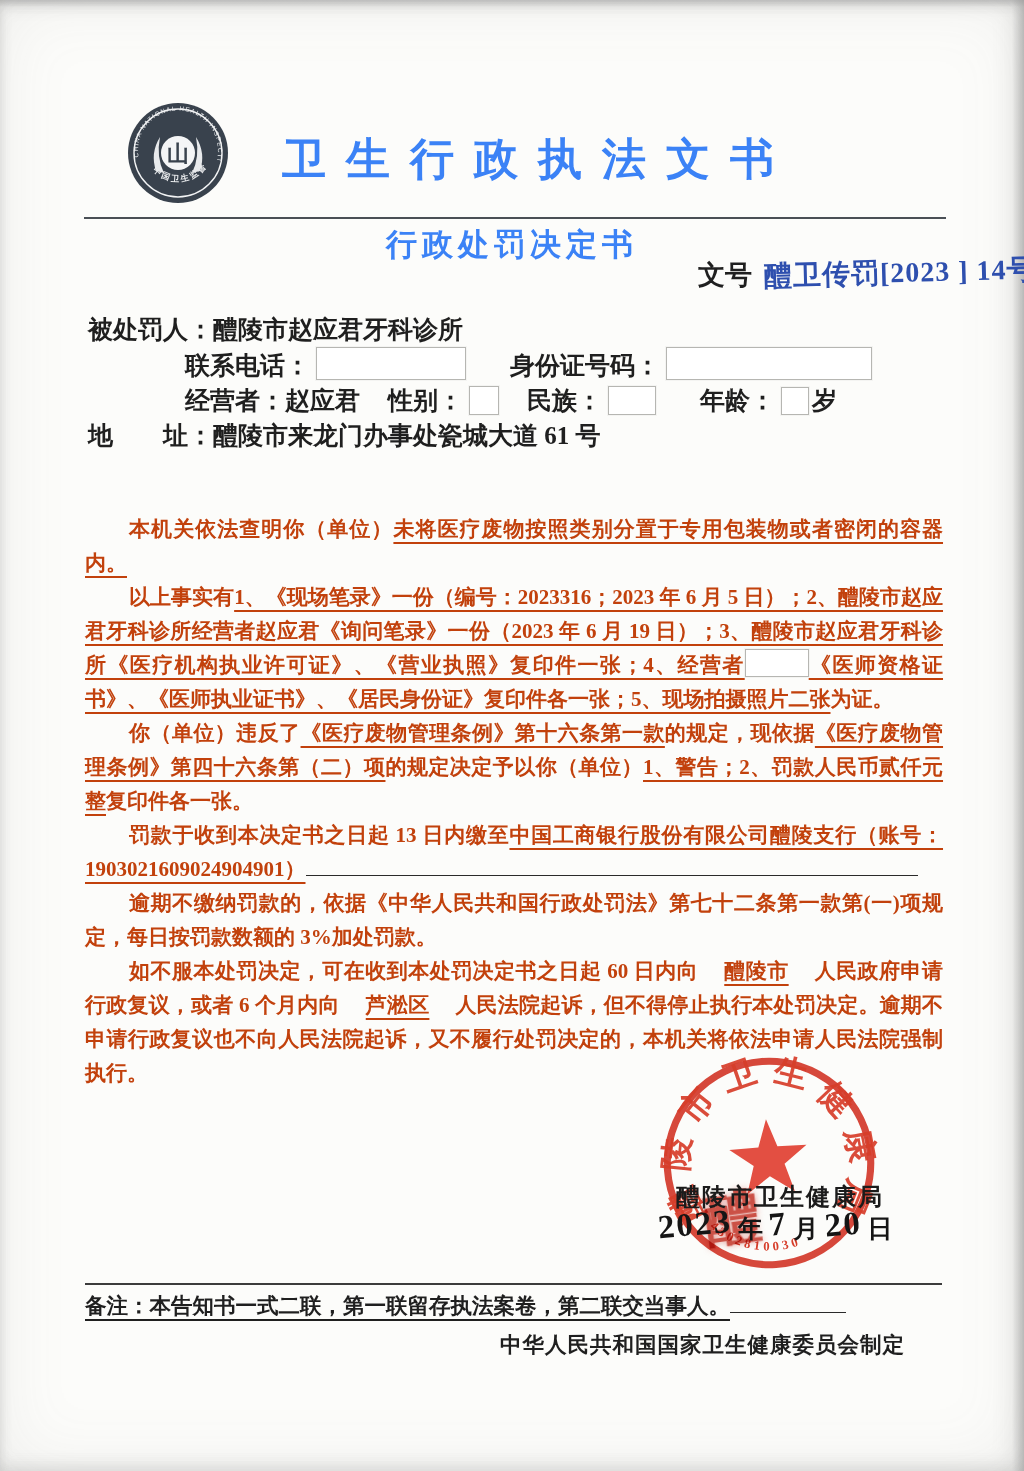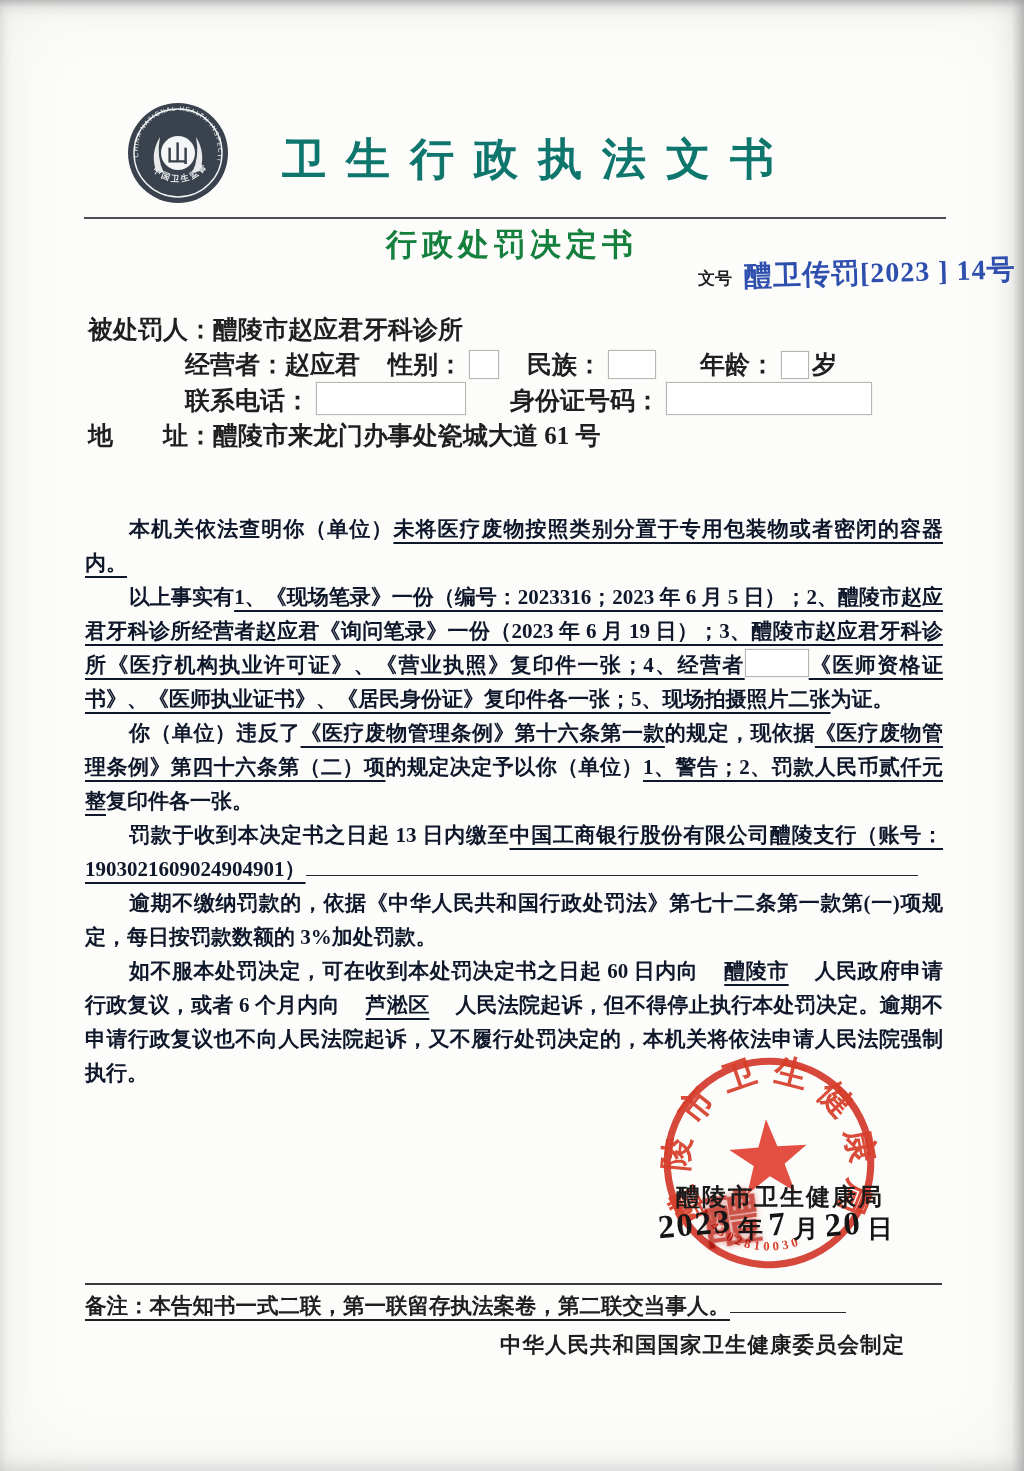--- a/index.html
+++ b/index.html
@@ -11,47 +11,47 @@
     box-shadow:inset 0 0 70px rgba(110,110,110,.10), inset -10px 0 22px rgba(110,110,110,.16), inset 0 8px 10px rgba(120,120,120,.14), inset 0 -6px 14px rgba(120,120,120,.10);
   }
   .edge-right{position:absolute;right:0;top:0;width:12px;height:100%;
     background:linear-gradient(to left,rgba(140,140,140,.38),rgba(140,140,140,0));}
   .edge-top{position:absolute;left:0;top:0;width:100%;height:7px;
     background:linear-gradient(to bottom,rgba(130,130,130,.30),rgba(130,130,130,0));}
 
   
   .logo{position:absolute;left:126px;top:101px;width:104px;height:104px;}
   .main-title{position:absolute;left:248px;top:130px;width:580px;text-align:center;
-    font-size:44px;font-weight:700;letter-spacing:20px;white-space:nowrap;color:#0f766e;}
+    font-size:44px;font-weight:700;letter-spacing:20px;white-space:nowrap;color:#3b82f6;}
   .title-rule{position:absolute;left:84px;right:78px;top:217px;border-top:2.5px solid #4a4f55;}
   .subtitle{position:absolute;left:0;top:224px;width:100%;text-align:center;
-    font-size:31px;font-weight:700;letter-spacing:5px;color:#15803d;}
+    font-size:31px;font-weight:700;letter-spacing:5px;color:#3b82f6;}
   .doc-no{position:absolute;left:698px;top:256px;white-space:nowrap;}
-  .doc-no .lbl{font-size:17px;font-weight:700;}
+  .doc-no .lbl{font-size:27px;font-weight:700;}
   .doc-no .val{display:inline-block;margin-left:8px;font-size:28px;font-weight:700;
     color:#2e4fae;letter-spacing:1px;transform:rotate(-1.5deg) translateY(-2px);}
 
   
   .info{position:absolute;left:88px;top:312px;width:866px;font-size:25px;font-weight:600;line-height:35px;}
   .info .row{white-space:nowrap;}
   .info .indent{padding-left:97px;}
   .rbox{display:inline-block;background:#ffffff;border:1.5px solid #b6b6b2;
     box-shadow:0 0 0 1px rgba(0,0,0,.03);vertical-align:-6px;}
   .bx-gender{width:28px;height:27px;margin-left:6px;}
   .bx-ethnic{width:46px;height:27px;margin-left:6px;}
   .bx-age{width:26px;height:26px;margin-left:6px;margin-right:3px;}
   .bx-phone{width:148px;height:31px;margin-left:6px;}
   .bx-id{width:204px;height:31px;margin-left:6px;}
   .bx-name{width:62px;height:26px;vertical-align:-5px;}
   .gap16{display:inline-block;width:16px;}
   .gap28{display:inline-block;width:28px;}
 
   
   .bodytext{position:absolute;left:85px;top:512px;width:858px;font-size:21px;
-    font-weight:600;line-height:34px;text-align:justify;color:#0f172a;}
+    font-weight:600;line-height:34px;text-align:justify;color:#c2410c;}
   .bodytext p{margin:0;text-indent:2.1em;}
   .u{text-decoration:underline;text-decoration-thickness:1.6px;text-underline-offset:6px;}
   .ufill{display:inline-block;border-bottom:1.6px solid #2a2a2a;height:14px;}
   .fill-620{width:612px;}
   .fill-110{width:116px;}
   .blank{padding:0 26px;}
 
   
   .seal-svg{position:absolute;left:652px;top:1046px;width:234px;height:234px;
     transform:rotate(-4deg);mix-blend-mode:multiply;opacity:.95;}
@@ -105,24 +105,24 @@
   <div class="doc-no">
     <span class="lbl">文号</span>
     <span class="val">醴卫传罚[2023 ] 14号</span>
   </div>
 
   <div class="info">
     <div class="row">
       <span>被处罚人：</span><span>醴陵市赵应君牙科诊所</span>
     </div>
     <div class="row indent">
-      <span>经营者：</span><span>赵应君</span><span class="gap28"></span><span>性别：</span><span class="rbox bx-gender"></span><span class="gap28"></span><span>民族：</span><span class="rbox bx-ethnic"></span><span class="gap28"></span><span class="gap16"></span><span>年龄：</span><span class="rbox bx-age"></span><span>岁</span>
+      <span>联系电话：</span><span class="rbox bx-phone"></span><span class="gap28"></span><span class="gap16"></span><span>身份证号码：</span><span class="rbox bx-id"></span>
     </div>
     <div class="row indent">
-      <span>联系电话：</span><span class="rbox bx-phone"></span><span class="gap28"></span><span class="gap16"></span><span>身份证号码：</span><span class="rbox bx-id"></span>
+      <span>经营者：</span><span>赵应君</span><span class="gap28"></span><span>性别：</span><span class="rbox bx-gender"></span><span class="gap28"></span><span>民族：</span><span class="rbox bx-ethnic"></span><span class="gap28"></span><span class="gap16"></span><span>年龄：</span><span class="rbox bx-age"></span><span>岁</span>
     </div>
     <div class="row">
       <span>地　　址：</span><span>醴陵市来龙门办事处瓷城大道 61 号</span>
     </div>
   </div>
 
   <div class="bodytext">
     <p><span>本机关依法查明你（单位）</span><span class="u">未将医疗废物按照类别分置于专用包装物或者密闭的容器内。</span></p>
     <p><span>以上事实有</span><span class="u">1、《现场笔录》一份（编号：2023316；2023 年 6 月 5 日）；2、醴陵市赵应君牙科诊所经营者赵应君《询问笔录》一份（2023 年 6 月 19 日）；3、醴陵市赵应君牙科诊所《医疗机构执业许可证》、《营业执照》复印件一张；4、经营者</span><span class="rbox bx-name"></span><span class="u">《医师资格证书》、《医师执业证书》、《居民身份证》复印件各一张；5、现场拍摄照片二张</span><span>为证。</span></p>
     <p><span>你（单位）违反了</span><span class="u">《医疗废物管理条例》第十六条第一款</span><span>的规定，现依据</span><span class="u">《医疗废物管理条例》第四十六条第（二）项</span><span>的规定决定予以你（单位）</span><span class="u">1、警告；2、罚款人民币贰仟元整</span><span>复印件各一张。</span></p>

